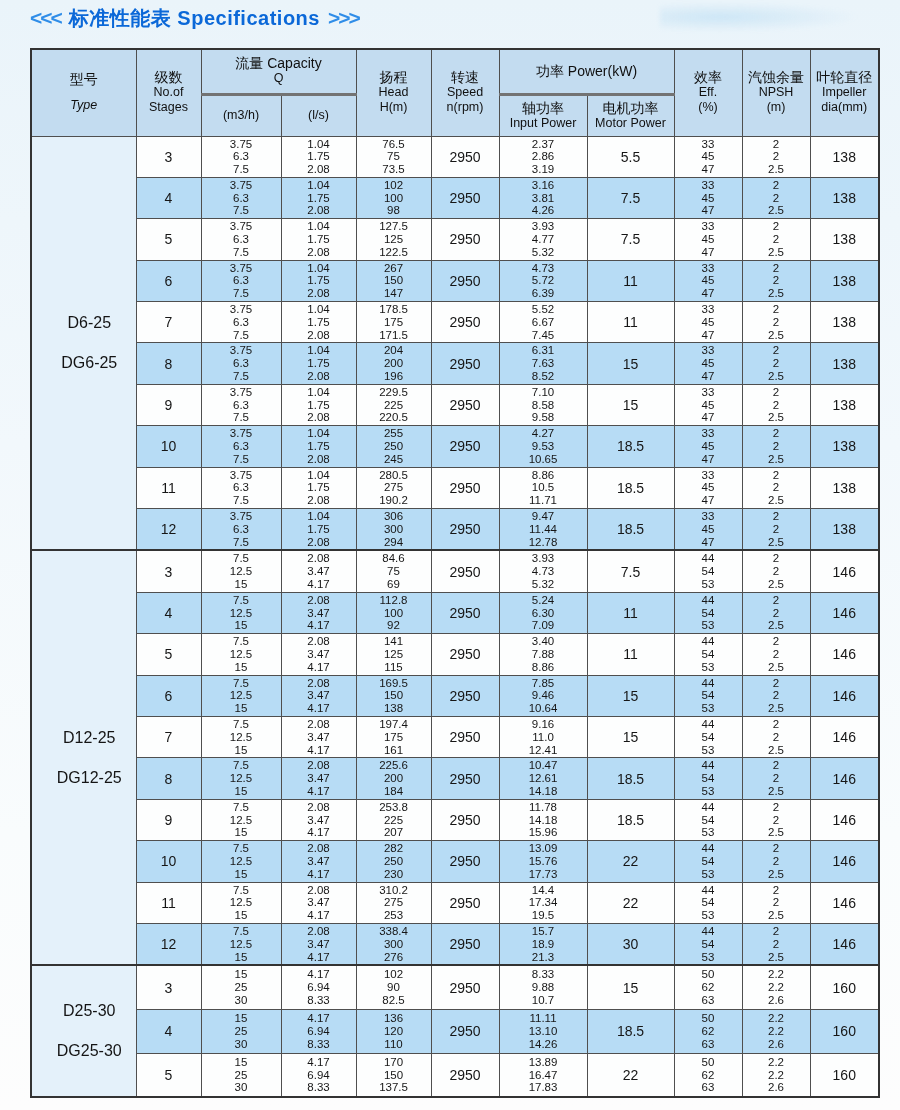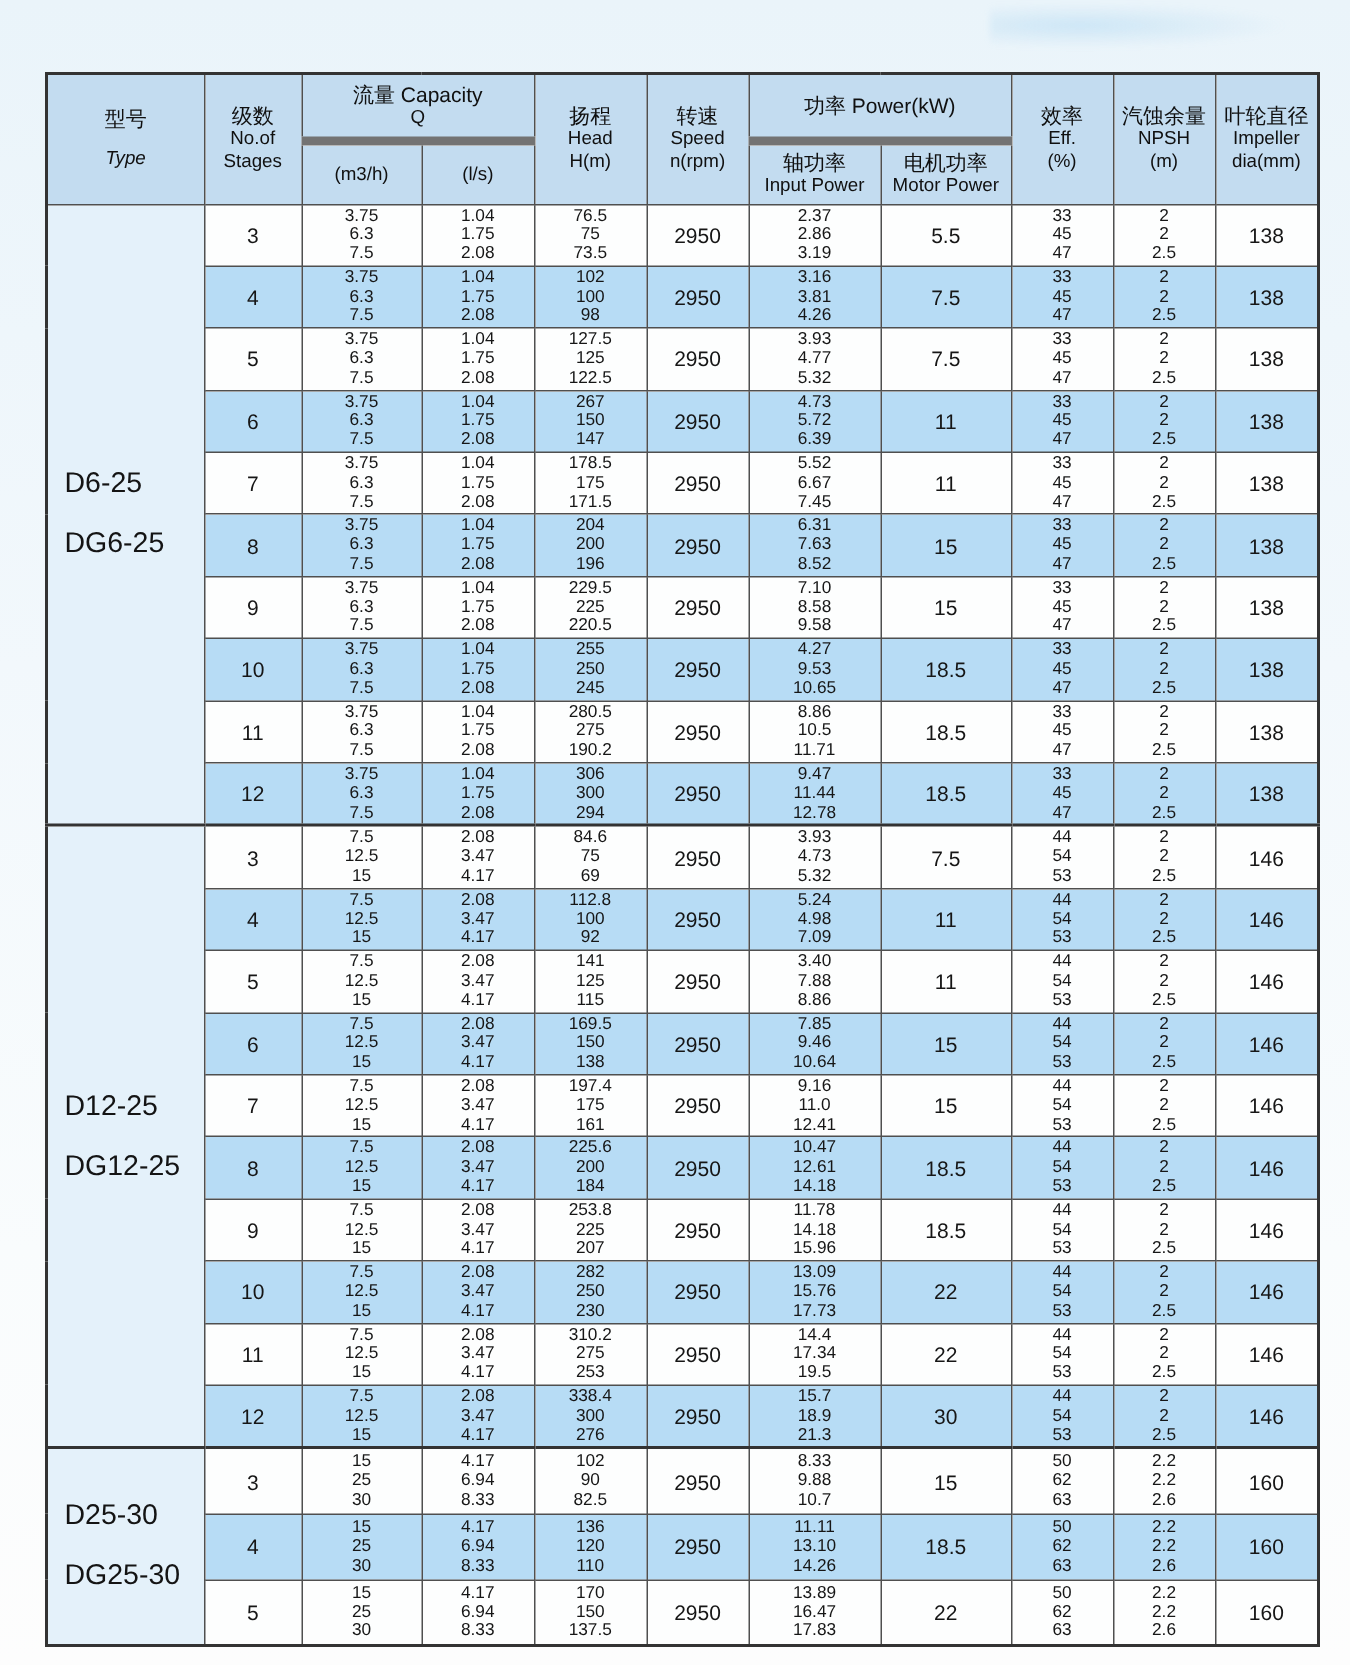--- a/index.html
+++ b/index.html
@@ -33,48 +33,49 @@
     border:2px solid #333;
   }
   th,td{border:1px solid #4f4f4f;overflow:hidden;}
 
   thead th{
     background:#c3dcf0;font-weight:normal;color:#101010;
     padding:1px 0;text-align:center;vertical-align:middle;
   }
   thead tr.h1{height:45px;}
   thead tr.h2{height:42px;}
-  thead tr.h2 th{border-top:6px solid #737373;}
+  thead tr.h2 th{border-top:3px solid #737373;}
   .hl{display:block;line-height:15px;}
   .hl.zh{font-size:14px;}
   .hl.en{font-size:12.5px;}
   .hl.gap{margin-top:11px;font-style:italic;}
 
   tbody tr{height:41px;}
   tbody tr.tall{height:44px;}
   tbody td{
     text-align:center;vertical-align:middle;color:#161616;
     padding:1px 0;background:transparent;
   }
   tbody tr.striped td:not(.type-cell){background:#b7dcf5;}
   tbody tr.section-start td{border-top:2px solid #333;}
   .vline{display:block;font-size:11.5px;line-height:12.8px;}
   .big{font-size:14px;}
   .type-cell{
     background:#e4f1fa;text-align:left !important;padding-left:11px !important;
     vertical-align:middle;
   }
-  .model-line{display:block;font-size:19px;line-height:16px;margin:24px 0;color:#141414;}
+  .model-line{display:block;font-size:16px;line-height:16px;margin:24px 0;color:#141414;text-align:center;}
 </style>
 </head>
 <body>
 
 <div class="page">
   <div class="scan-smudge"></div>
 
+  <h1 class="title"><span class="arr left">&lt;&lt;&lt;</span><span>标准性能表 Specifications</span><span class="arr right">&gt;&gt;&gt;</span></h1>
 
   <table class="spec">
     <colgroup>
       <col style="width:105px">
         <col style="width:65px">
         <col style="width:80px">
         <col style="width:75px">
       <col style="width:75px">
         <col style="width:68px">
         <col style="width:88px">
@@ -562,21 +563,21 @@
             <span class="vline">4.17</span>
           </td>
           <td>
             <span class="vline">112.8</span>
             <span class="vline">100</span>
             <span class="vline">92</span>
           </td>
           <td class="big">2950</td>
           <td>
             <span class="vline">5.24</span>
-            <span class="vline">4.98</span>
+            <span class="vline">6.30</span>
             <span class="vline">7.09</span>
           </td>
           <td class="big">11</td>
           <td>
             <span class="vline">44</span>
             <span class="vline">54</span>
             <span class="vline">53</span>
           </td>
           <td>
             <span class="vline">2</span>

